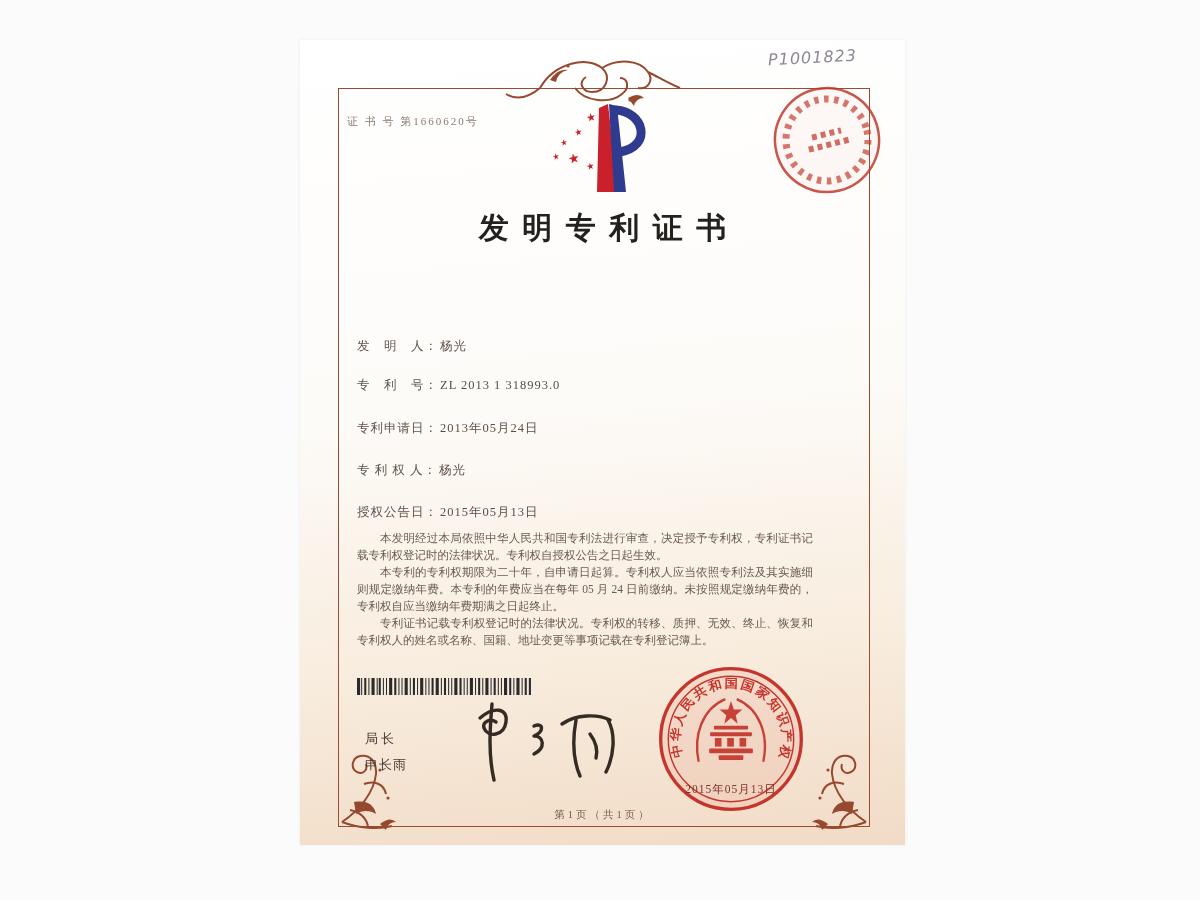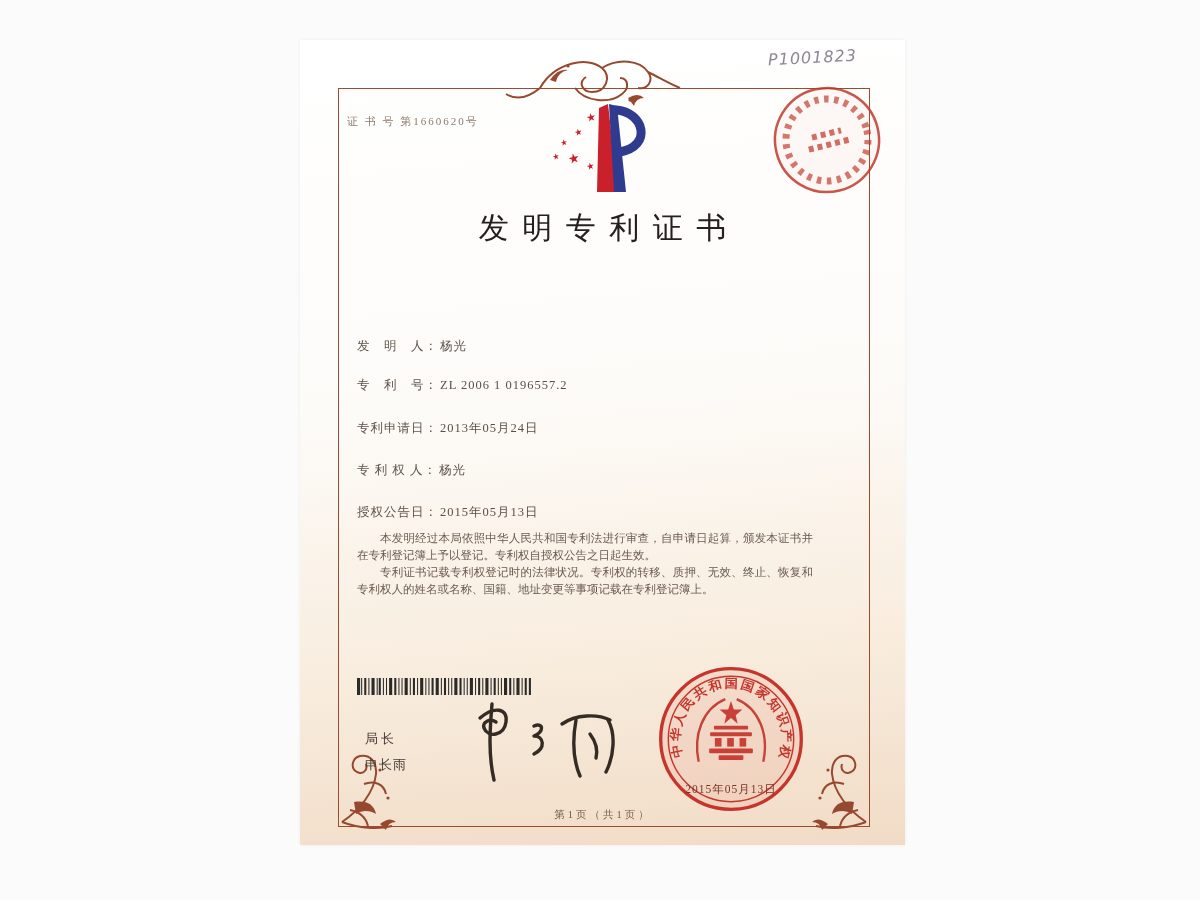--- a/index.html
+++ b/index.html
@@ -25,21 +25,21 @@
   }
   .handwritten{
     position:absolute;left:468px;top:8px;font-size:16px;color:#8e8694;
     font-style:italic;transform:rotate(-3deg);letter-spacing:1px;
     font-family:"DejaVu Sans", sans-serif;
   }
   .stamp-top{position:absolute;left:467px;top:40px;width:120px;height:120px;}
   .logo{position:absolute;left:245px;top:60px;width:112px;height:100px;}
   .title{
     position:absolute;left:0;top:168px;width:605px;text-align:center;
-    font-size:30px;font-weight:400;color:#24201d;
+    font-size:30px;font-weight:700;color:#24201d;
     letter-spacing:0.45em;padding-left:0.45em;box-sizing:border-box;
   }
   .field{
     position:absolute;left:57px;font-size:12.5px;color:#5f544b;
     letter-spacing:1px;white-space:nowrap;
   }
   .field .val{margin-left:2px;color:#5a4f47;}
   .paras{
     position:absolute;left:57px;top:490px;width:456px;
     font-size:11.5px;line-height:1.48;color:#6a5a50;text-align:justify;
@@ -138,34 +138,35 @@
       <text x="42" y="70" font-size="9" transform="rotate(-12 42 70)">★</text>
     </g>
   </svg>
 
   <div class="title">发明专利证书</div>
 
   <div class="field" style="top:298px">
     <span>发　明　人：</span><span class="val">杨光</span>
   </div>
   <div class="field" style="top:337px">
-    <span>专　利　号：</span><span class="val">ZL 2006 1 0196557.2</span>
+    <span>专　利　号：</span><span class="val">ZL 2013 1 318993.0</span>
   </div>
   <div class="field" style="top:380px">
     <span>专利申请日：</span><span class="val">2013年05月24日</span>
   </div>
   <div class="field" style="top:422px">
     <span>专 利 权 人：</span><span class="val">杨光</span>
   </div>
   <div class="field" style="top:464px">
     <span>授权公告日：</span><span class="val">2015年05月13日</span>
   </div>
 
   <div class="paras">
-    <p>本发明经过本局依照中华人民共和国专利法进行审查，自申请日起算，颁发本证书并在专利登记簿上予以登记。专利权自授权公告之日起生效。</p>
+    <p>本发明经过本局依照中华人民共和国专利法进行审查，决定授予专利权，专利证书记载专利权登记时的法律状况。专利权自授权公告之日起生效。</p>
+    <p>本专利的专利权期限为二十年，自申请日起算。专利权人应当依照专利法及其实施细则规定缴纳年费。本专利的年费应当在每年 05 月 24 日前缴纳。未按照规定缴纳年费的，专利权自应当缴纳年费期满之日起终止。</p>
     <p>专利证书记载专利权登记时的法律状况。专利权的转移、质押、无效、终止、恢复和专利权人的姓名或名称、国籍、地址变更等事项记载在专利登记簿上。</p>
   </div>
 
   <svg class="barcode" viewBox="0 0 170 17" preserveAspectRatio="none">
     <path fill="#2a2a2a" d="M0 0h3v17h-3z M4 0h1v17h-1z M7 0h2v17h-2z M11 0h1v17h-1z M14 0h3v17h-3z M19 0h1v17h-1z M21 0h2v17h-2z M25 0h1v17h-1z M28 0h1v17h-1z M31 0h3v17h-3z M36 0h2v17h-2z M40 0h1v17h-1z M43 0h1v17h-1z M46 0h3v17h-3z M51 0h1v17h-1z M54 0h2v17h-2z M58 0h1v17h-1z M61 0h3v17h-3z M66 0h1v17h-1z M69 0h1v17h-1z M72 0h2v17h-2z M76 0h3v17h-3z M81 0h1v17h-1z M84 0h2v17h-2z M88 0h1v17h-1z M91 0h1v17h-1z M94 0h3v17h-3z M99 0h2v17h-2z M103 0h1v17h-1z M106 0h1v17h-1z M109 0h3v17h-3z M114 0h1v17h-1z M117 0h2v17h-2z M121 0h1v17h-1z M124 0h3v17h-3z M129 0h1v17h-1z M132 0h2v17h-2z M136 0h1v17h-1z M139 0h1v17h-1z M142 0h3v17h-3z M147 0h2v17h-2z M151 0h1v17h-1z M154 0h3v17h-3z M159 0h1v17h-1z M162 0h2v17h-2z M166 0h2v17h-2z"></path>
   </svg>
 
   <div class="signer-title">局长</div>
   <div class="signer-name">申长雨</div>
 

